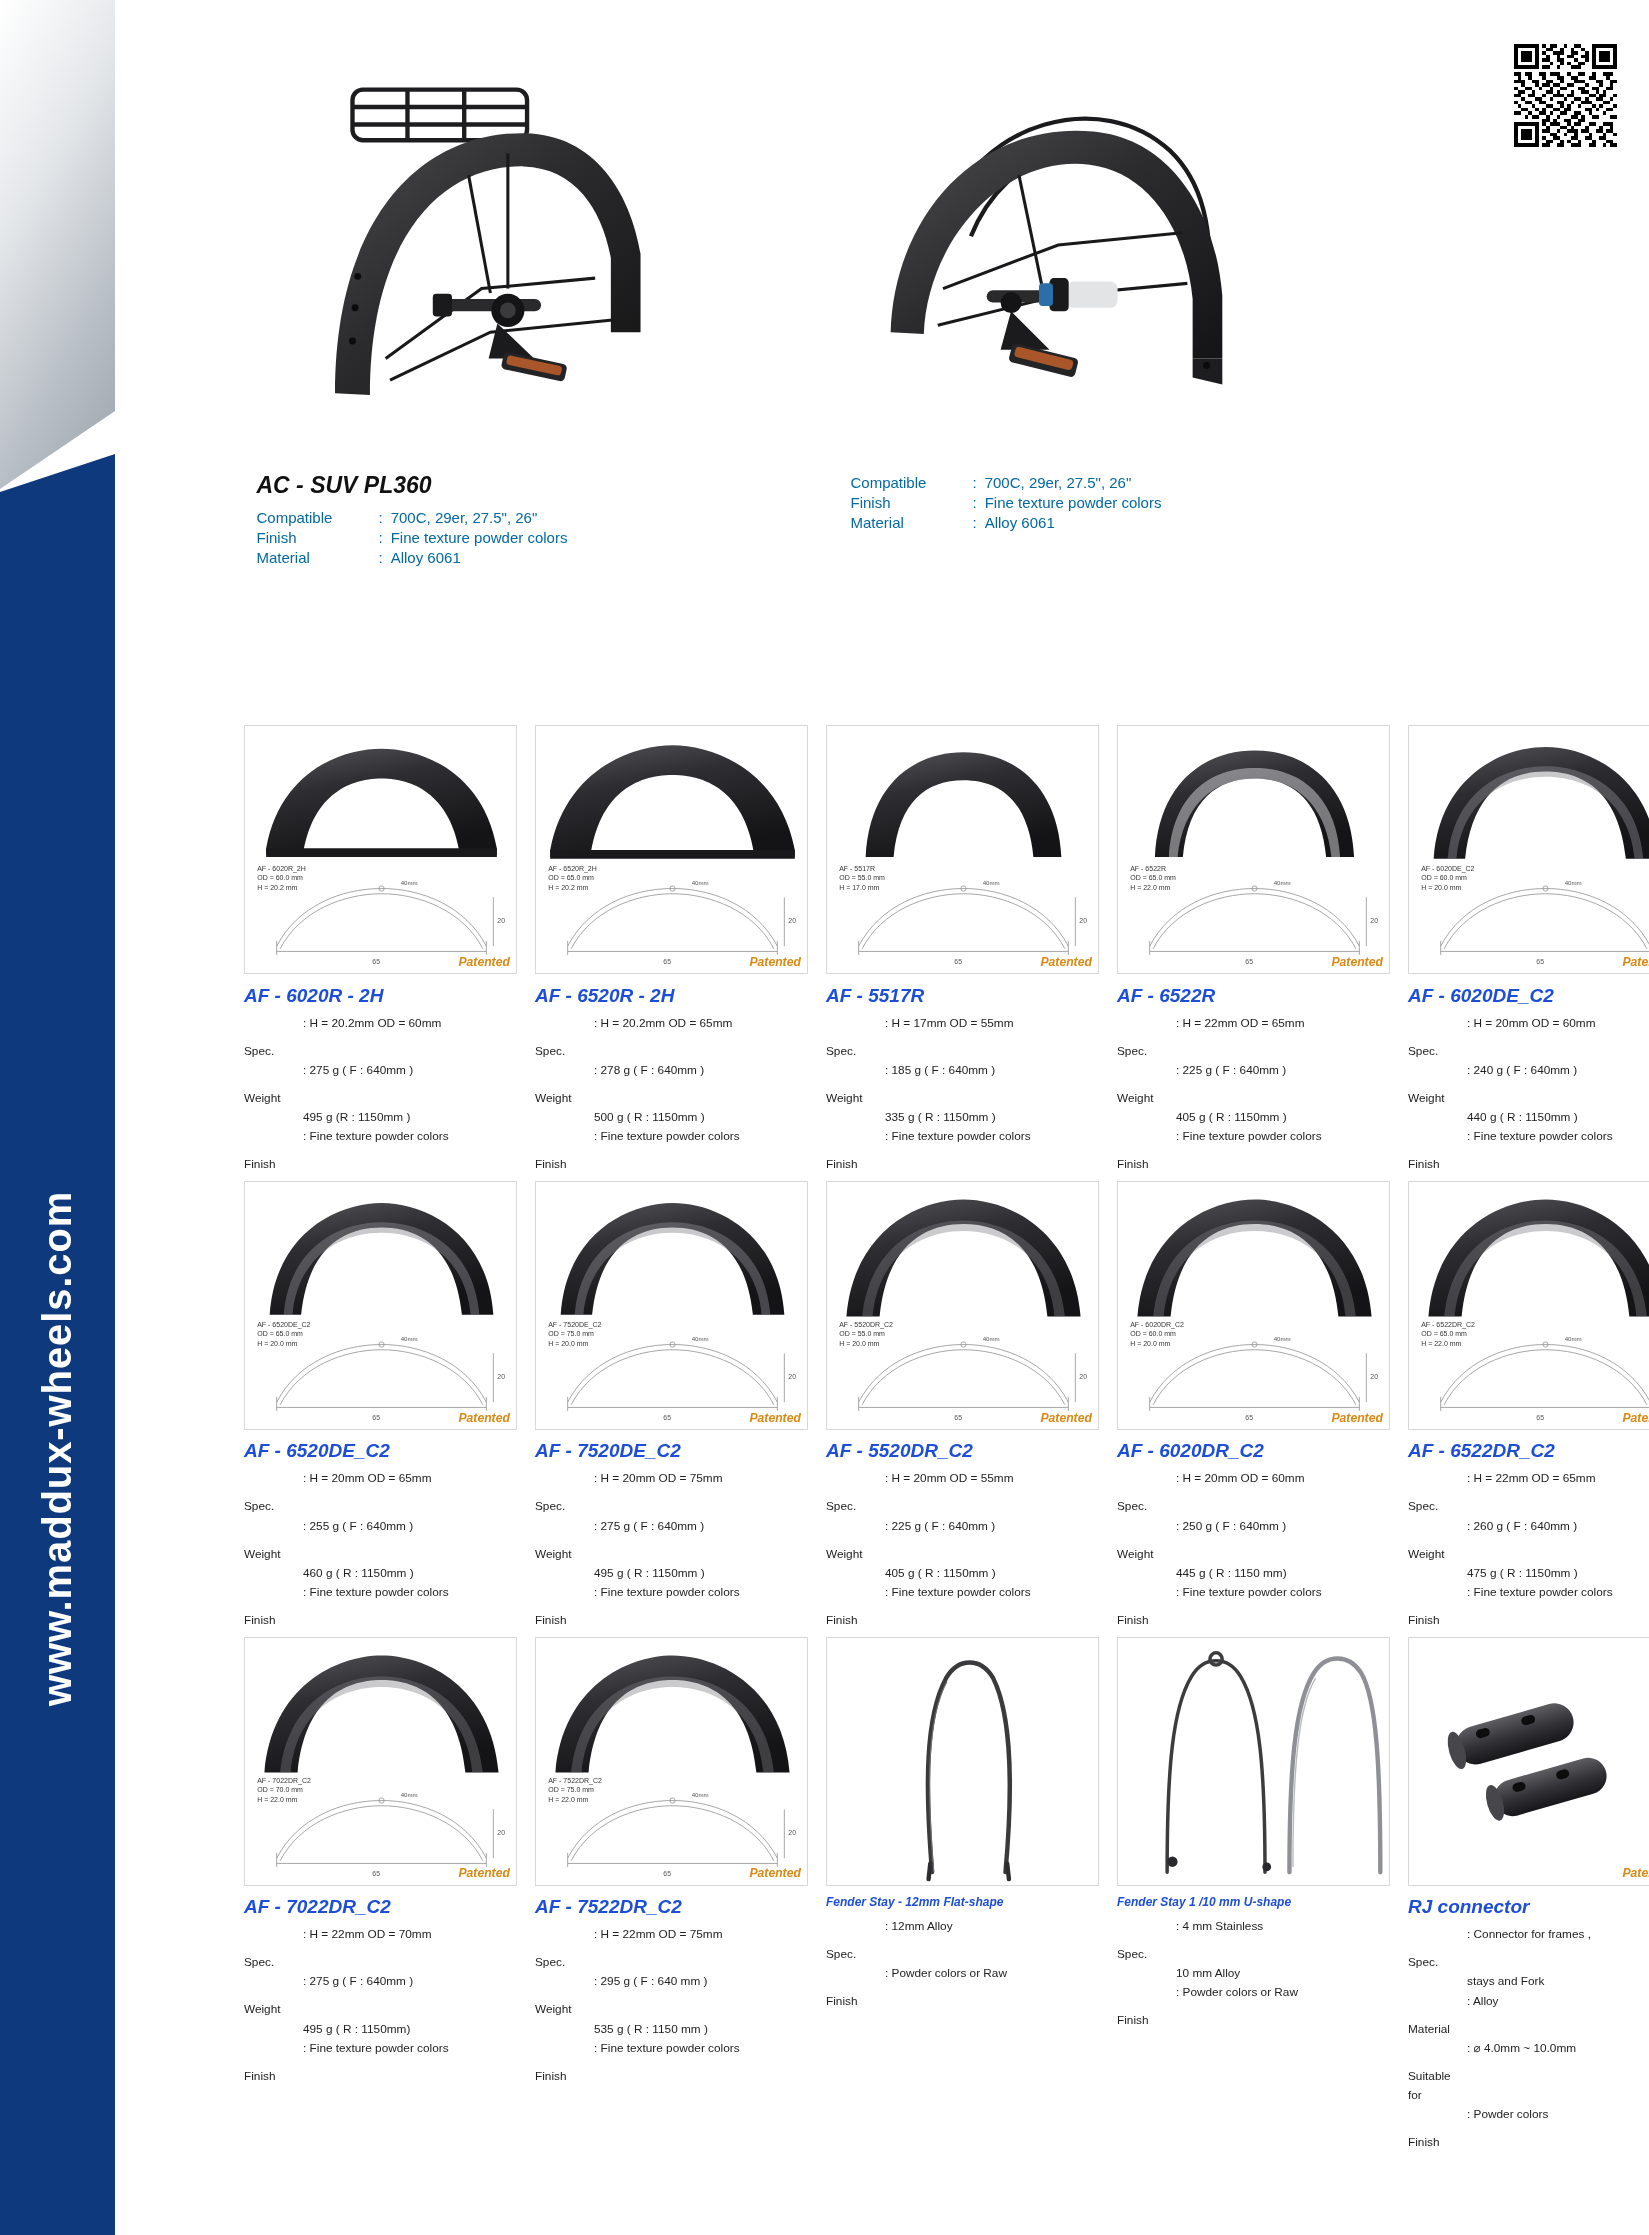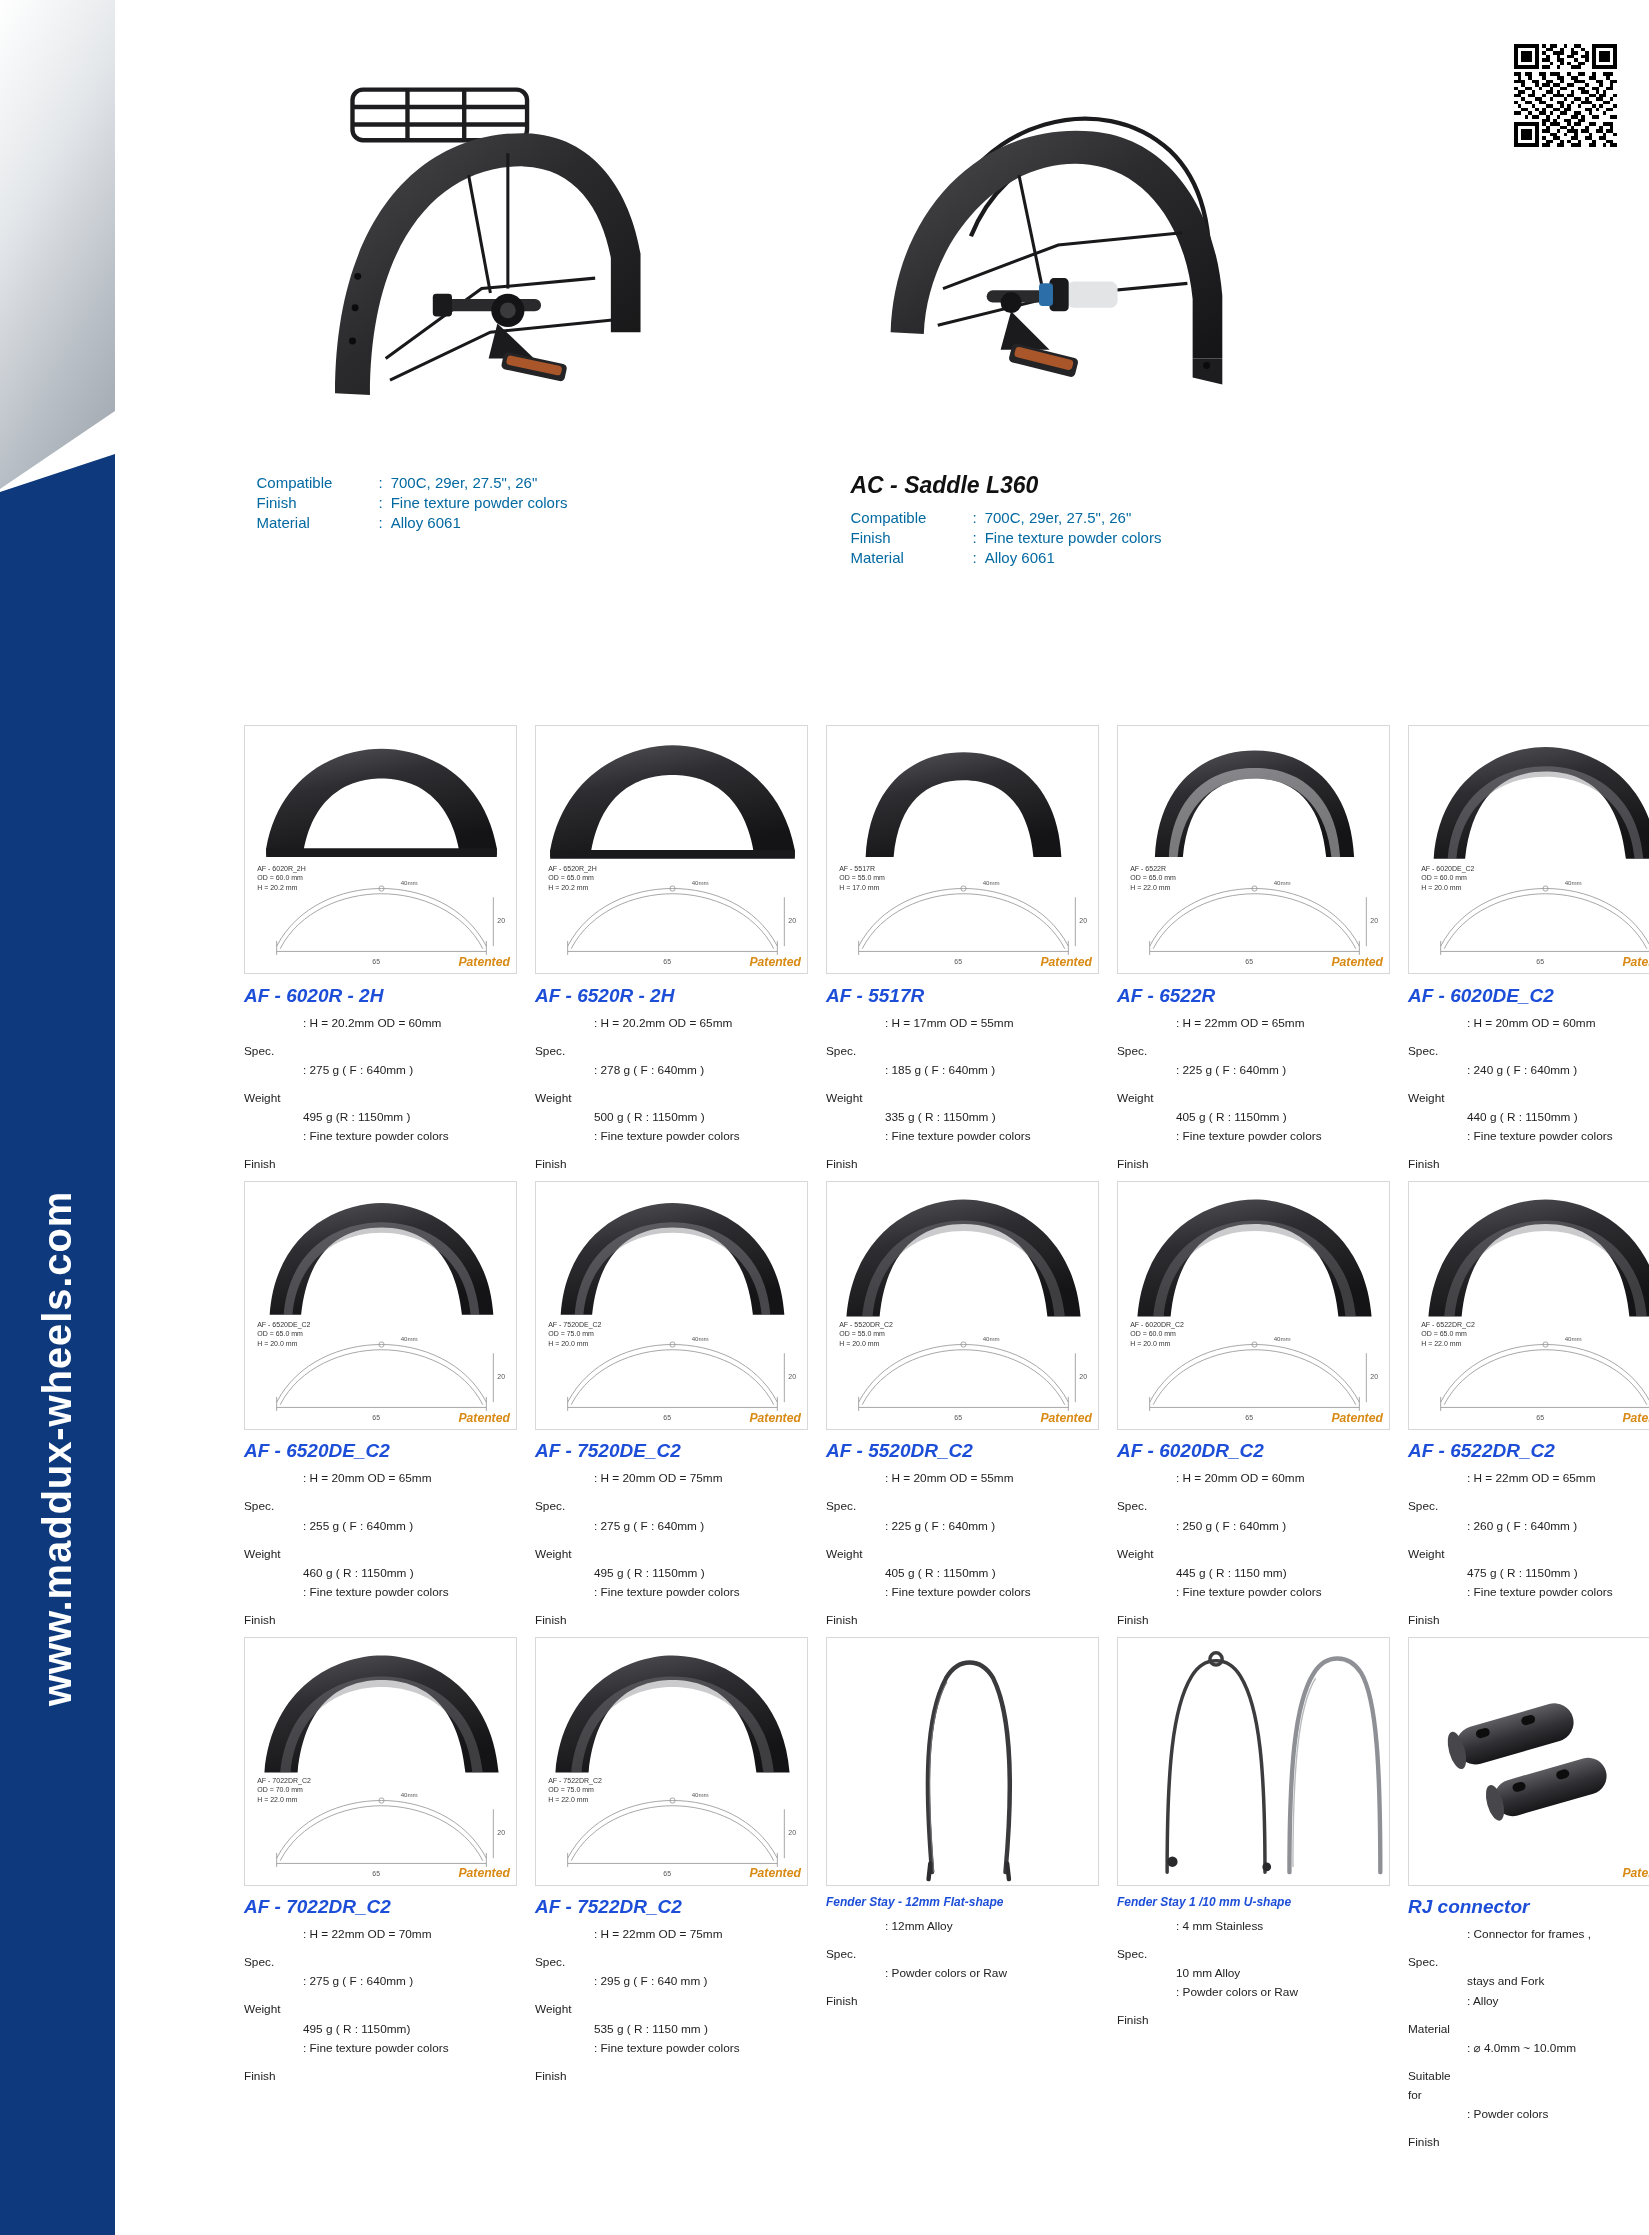--- a/index.html
+++ b/index.html
@@ -346,20 +346,21 @@
             <rect x="296" y="322" width="74" height="20" rx="5" fill="#242426" transform="rotate(12 296 322)"></rect>
             <rect x="300" y="326" width="64" height="11" rx="4" fill="#a8562a" transform="rotate(12 300 326)"></rect>
           </g>
 
           <circle cx="128" cy="236" r="4" fill="#0b0b0c"></circle>
           <circle cx="125" cy="272" r="4" fill="#0b0b0c"></circle>
           <circle cx="122" cy="310" r="4" fill="#0b0b0c"></circle>
         </svg>
       </div>
       <div class="hero-info" style="left:10.5px; top:402px;">
+        <div class="title">AC - SUV PL360</div>
         <table>
           <tbody>
               <tr>
             <td class="k">Compatible</td>
             <td class="c">:</td>
             <td>700C, 29er, 27.5", 26"</td>
           </tr>
           <tr>
             <td class="k">Finish</td>
             <td class="c">:</td>
@@ -407,21 +408,20 @@
             <rect x="240" y="238" width="22" height="38" rx="5" fill="#1a1a1c"></rect>
             <rect x="228" y="244" width="16" height="26" rx="4" fill="#2c6fa8"></rect>
             <circle cx="196" cy="266" r="12" fill="#141416"></circle>
             <path d="M196 276 L184 320 L240 320 Z" fill="#1b1b1d"></path>
             <rect x="198" y="312" width="78" height="22" rx="5" fill="#242426" transform="rotate(14 198 312)"></rect>
             <rect x="202" y="316" width="68" height="12" rx="4" fill="#a8562a" transform="rotate(14 202 316)"></rect>
           </g>
         </svg>
       </div>
       <div class="hero-info" style="left:10.5px; top:402px;">
-        <div class="title">AC - Saddle L360</div>
         <table>
           <tbody>
               <tr>
             <td class="k">Compatible</td>
             <td class="c">:</td>
             <td>700C, 29er, 27.5", 26"</td>
           </tr>
           <tr>
             <td class="k">Finish</td>
             <td class="c">:</td>

